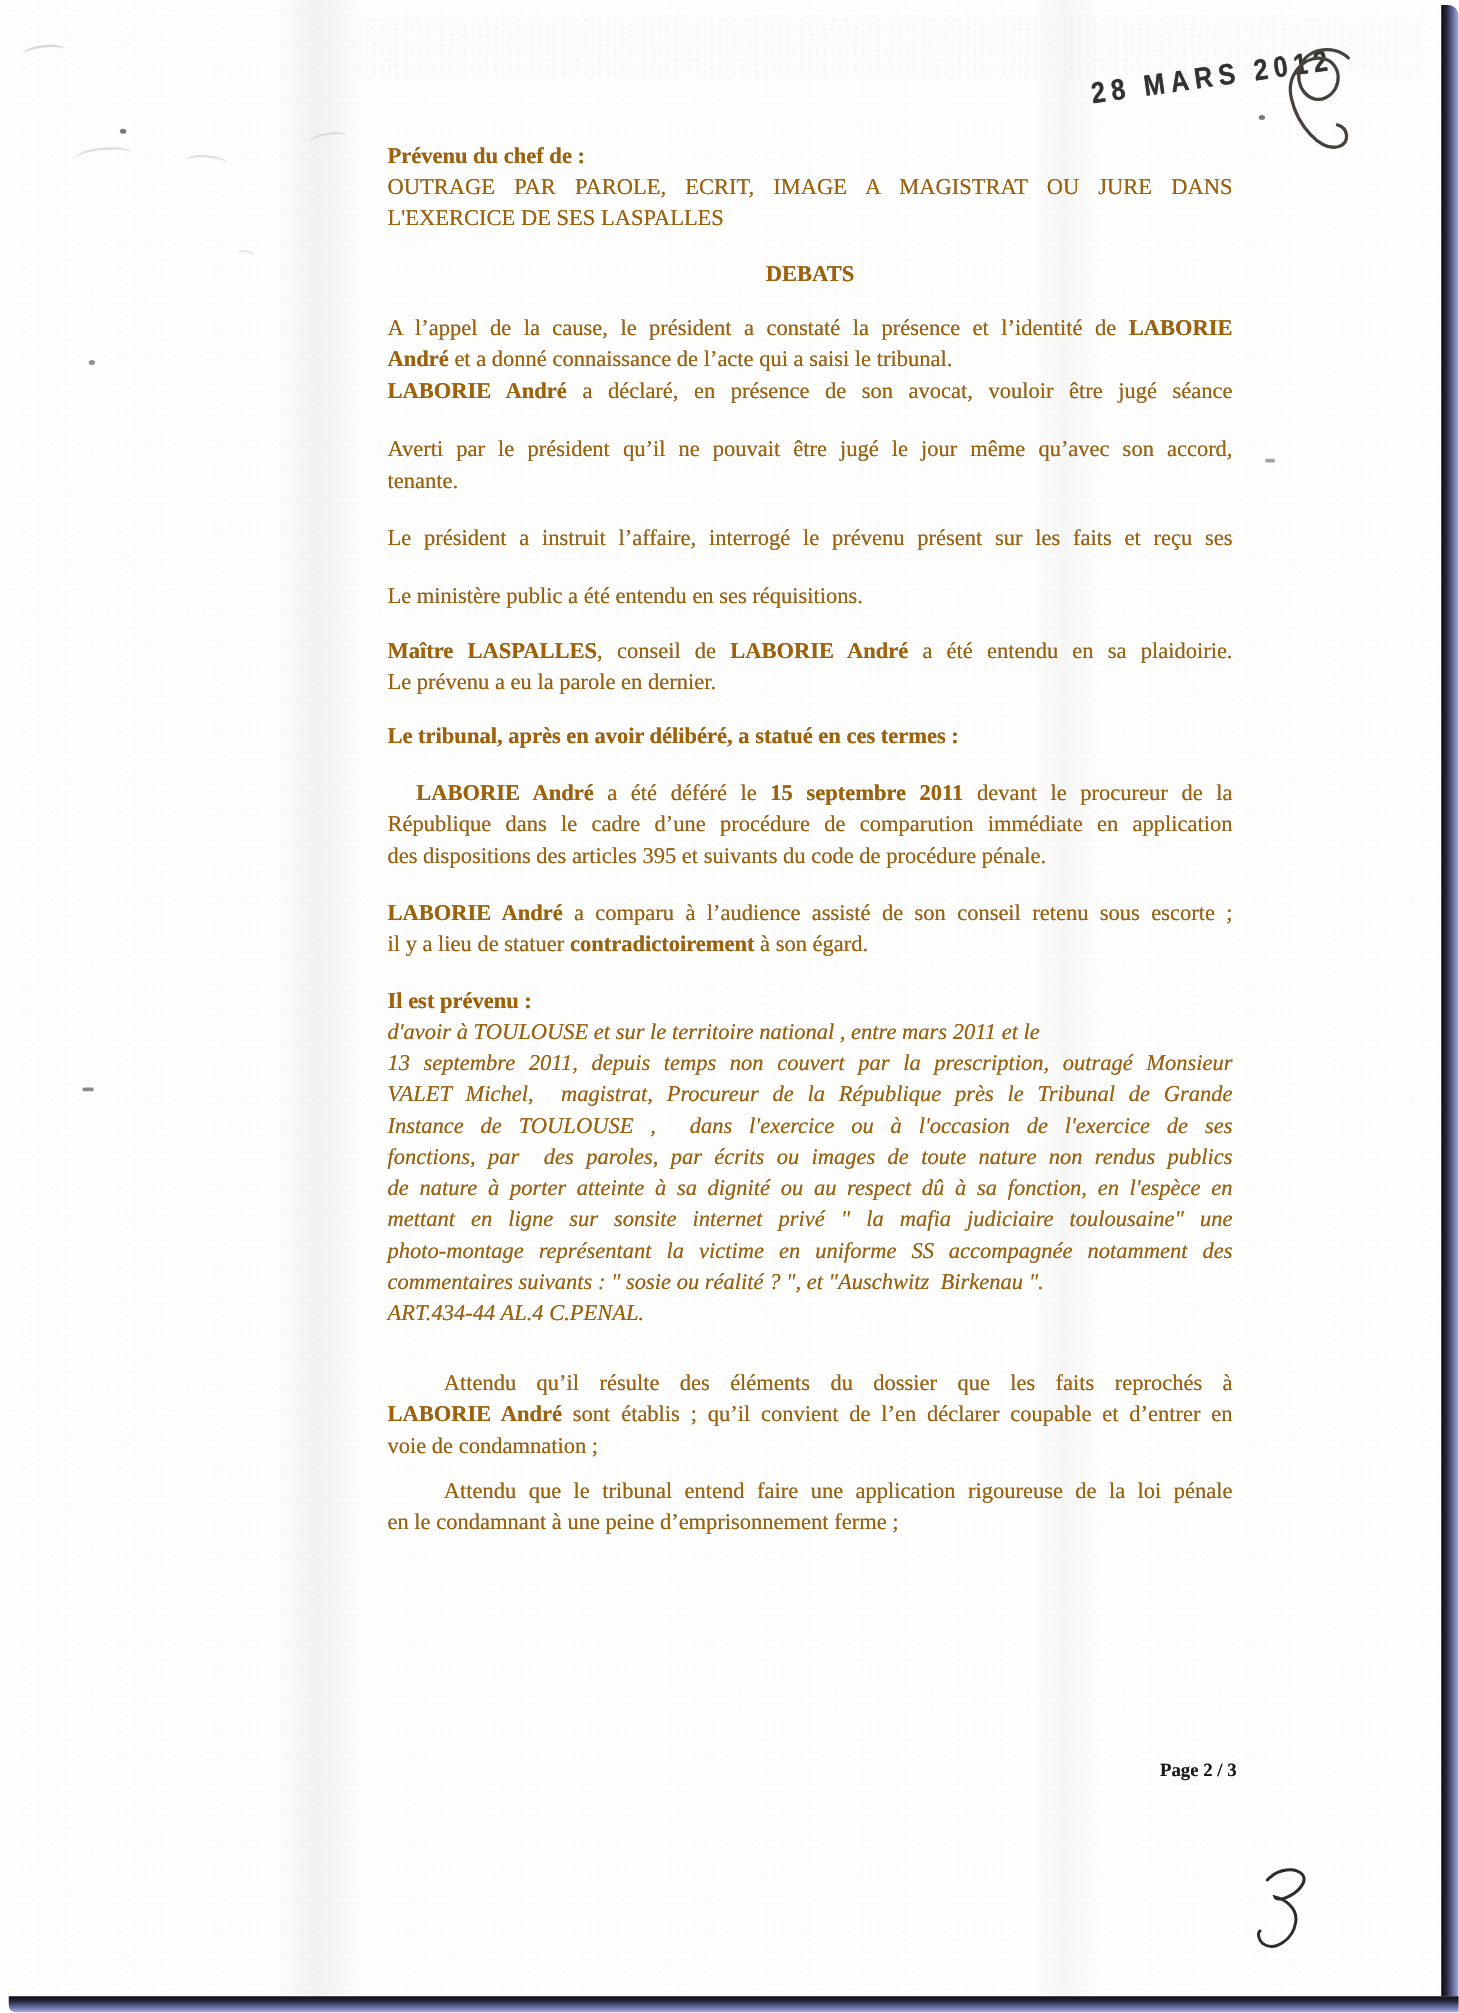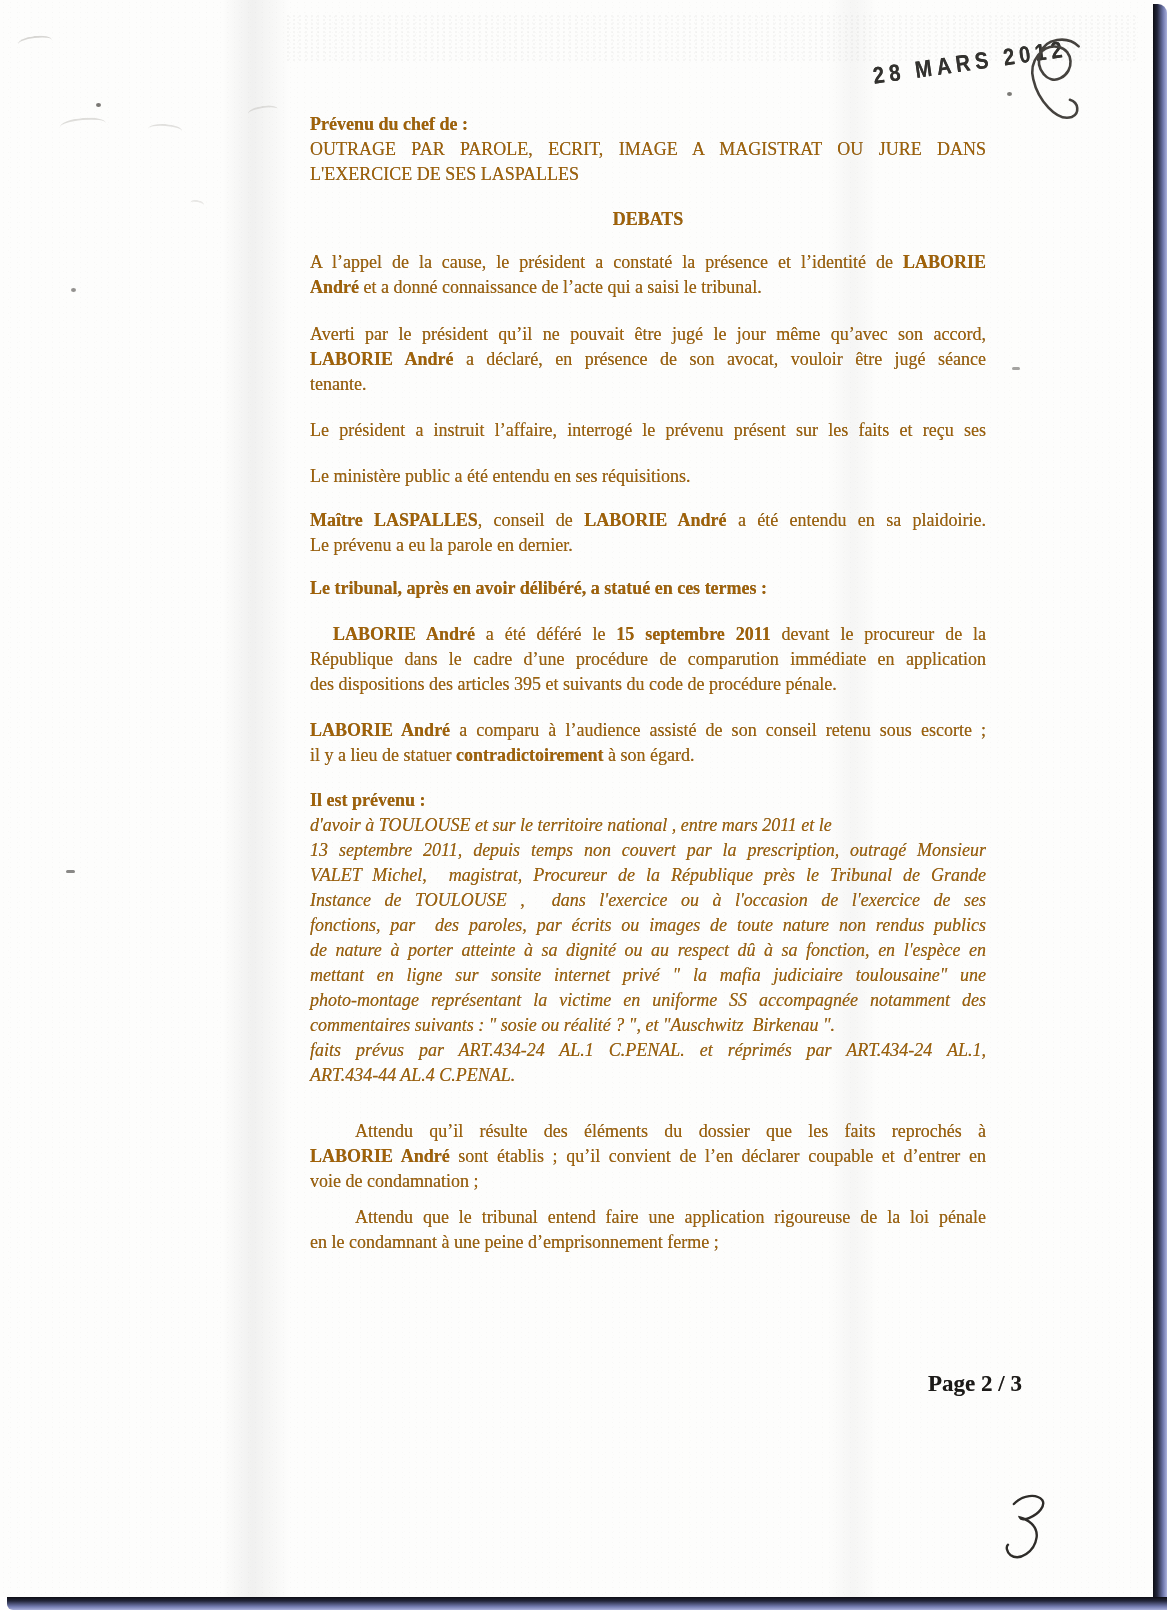--- a/index.html
+++ b/index.html
@@ -69,22 +69,22 @@
     font-size:18px;line-height:25px;color:#a16207;
     text-shadow:0 0 .45px rgba(30,28,25,.55);
   }
   .line{text-align:left;}
   .line.just{text-align:justify;text-align-last:justify;}
   .line.ctr{text-align:center;text-align-last:center;}
   .line.ital{font-style:italic;}
   .line .b{font-weight:bold;}
   
   .page-number{
-    position:absolute;left:928px;top:1371px;z-index:1;
-    font-size:23px;font-weight:bold;color:#1c1a18;
+    position:absolute;left:928px;top:1409px;z-index:1;
+    font-size:15px;font-weight:bold;color:#1c1a18;
     text-shadow:0 0 .45px rgba(30,28,25,.55);white-space:nowrap;
   }
   .hand3{position:absolute;left:1002px;top:1490px;z-index:2;transform:rotate(4deg);}
   
   .speck{position:absolute;z-index:2;background:#4c4a46;border-radius:50%;}
   .s1{left:96px;top:103px;width:5px;height:4px;opacity:.75;}
   .s2{left:71px;top:288px;width:5px;height:4px;opacity:.6;}
   .s3{left:66px;top:870px;width:9px;height:3px;border-radius:2px;opacity:.65;}
   .s4{left:1012px;top:367px;width:8px;height:3px;border-radius:2px;opacity:.5;}
   .arc{position:absolute;z-index:2;border-top:2px solid #b9b7b2;border-radius:60%;background:none;}
@@ -111,22 +111,22 @@
       <path d="M64 12 C52 2 30 6 26 22 C22 38 36 52 48 45 C62 37 59 16 44 14 C28 12 15 30 21 48 C27 68 47 89 62 83 C70 79 68 68 59 66" fill="none" stroke="#45423e" stroke-width="2.6" stroke-linecap="round"></path>
     </svg>
 
     <div class="content">
         <div class="line"><span class="b">Prévenu du chef de :</span></div>
         <div class="line just"><span>OUTRAGE PAR PAROLE, ECRIT, IMAGE A MAGISTRAT OU JURE DANS</span></div>
         <div class="line"><span>L'EXERCICE DE SES LASPALLES</span></div>
         <div class="line ctr" style="margin-top: 20px;"><span class="b">DEBATS</span></div>
         <div class="line just" style="margin-top: 18px;"><span>A l’appel de la cause, le président a constaté la présence et l’identité de </span><span class="b">LABORIE</span></div>
         <div class="line"><span class="b">André</span><span> et a donné connaissance de l’acte qui a saisi le tribunal.</span></div>
+        <div class="line just"><span class="b">LABORIE André</span><span> a déclaré, en présence de son avocat, vouloir être jugé séance</span></div>
         <div class="line just" style="margin-top: 22px;"><span>Averti par le président qu’il ne pouvait être jugé le jour même qu’avec son accord,</span></div>
-        <div class="line just"><span class="b">LABORIE André</span><span> a déclaré, en présence de son avocat, vouloir être jugé séance</span></div>
         <div class="line"><span>tenante.</span></div>
         <div class="line just" style="margin-top: 21px;"><span>Le président a instruit l’affaire, interrogé le prévenu présent sur les faits et reçu ses</span></div>
         <div class="line" style="margin-top: 21px;"><span>Le ministère public a été entendu en ses réquisitions.</span></div>
         <div class="line just" style="margin-top: 19px;"><span class="b">Maître LASPALLES</span><span>, conseil de </span><span class="b">LABORIE André</span><span> a été entendu en sa plaidoirie.</span></div>
         <div class="line"><span>Le prévenu a eu la parole en dernier.</span></div>
         <div class="line" style="margin-top: 18px;"><span class="b">Le tribunal, après en avoir délibéré, a statué en ces termes :</span></div>
         <div class="line just" style="margin-top: 21px; margin-left: 23px;"><span class="b">LABORIE André</span><span> a été déféré le </span><span class="b">15 septembre 2011</span><span> devant le procureur de la</span></div>
         <div class="line just"><span>République dans le cadre d’une procédure de comparution immédiate en application</span></div>
         <div class="line"><span>des dispositions des articles 395 et suivants du code de procédure pénale.</span></div>
         <div class="line just" style="margin-top: 21px;"><span class="b">LABORIE André</span><span> a comparu à l’audience assisté de son conseil retenu sous escorte ;</span></div>
@@ -134,21 +134,20 @@
         <div class="line" style="margin-top: 20px;"><span class="b">Il est prévenu :</span></div>
         <div class="line ital"><span>d'avoir à TOULOUSE et sur le territoire national , entre mars 2011 et le</span></div>
         <div class="line just ital"><span>13 septembre 2011, depuis temps non couvert par la prescription, outragé Monsieur</span></div>
         <div class="line just ital"><span>VALET Michel,&nbsp; magistrat, Procureur de la République près le Tribunal de Grande</span></div>
         <div class="line just ital"><span>Instance de TOULOUSE ,&nbsp; dans l'exercice ou à l'occasion de l'exercice de ses</span></div>
         <div class="line just ital"><span>fonctions, par&nbsp; des paroles, par écrits ou images de toute nature non rendus publics</span></div>
         <div class="line just ital"><span>de nature à porter atteinte à sa dignité ou au respect dû à sa fonction, en l'espèce en</span></div>
         <div class="line just ital"><span>mettant en ligne sur sonsite internet privé " la mafia judiciaire toulousaine" une</span></div>
         <div class="line just ital"><span>photo-montage représentant la victime en uniforme SS accompagnée notamment des</span></div>
         <div class="line ital"><span>commentaires suivants : " sosie ou réalité ? ", et "Auschwitz&nbsp; Birkenau ".</span></div>
-        <div class="line just ital"><span>faits prévus par ART.434-24 AL.1 C.PENAL. et réprimés par ART.434-24 AL.1,</span></div>
         <div class="line ital"><span>ART.434-44 AL.4 C.PENAL.</span></div>
         <div class="line just" style="margin-top: 31px; text-indent: 45px;"><span>Attendu qu’il résulte des éléments du dossier que les faits reprochés à</span></div>
         <div class="line just"><span class="b">LABORIE André</span><span> sont établis ; qu’il convient de l’en déclarer coupable et d’entrer en</span></div>
         <div class="line"><span>voie de condamnation ;</span></div>
         <div class="line just" style="margin-top: 11px; text-indent: 45px;"><span>Attendu que le tribunal entend faire une application rigoureuse de la loi pénale</span></div>
         <div class="line"><span>en le condamnant à une peine d’emprisonnement ferme ;</span></div>
       </div>
 
     <div class="page-number">Page 2 / 3</div>
 

